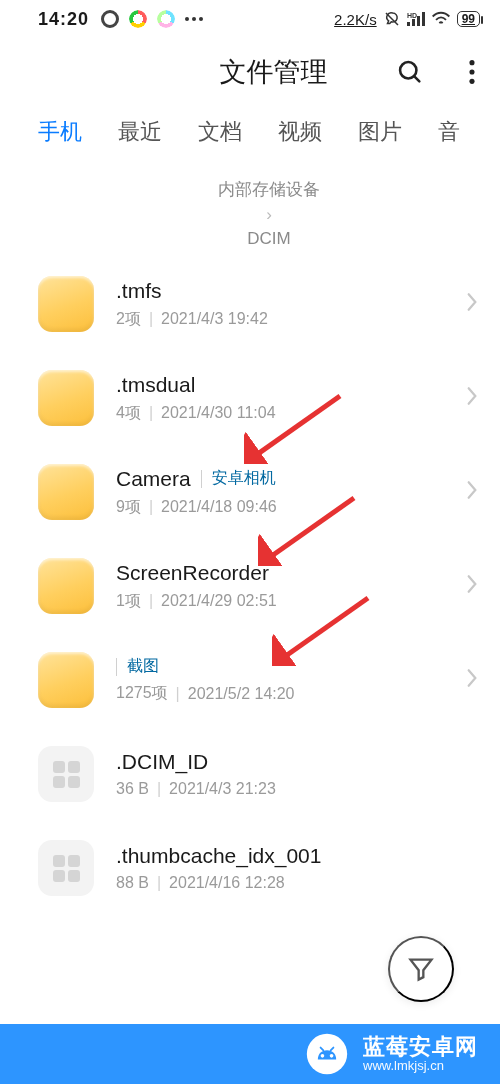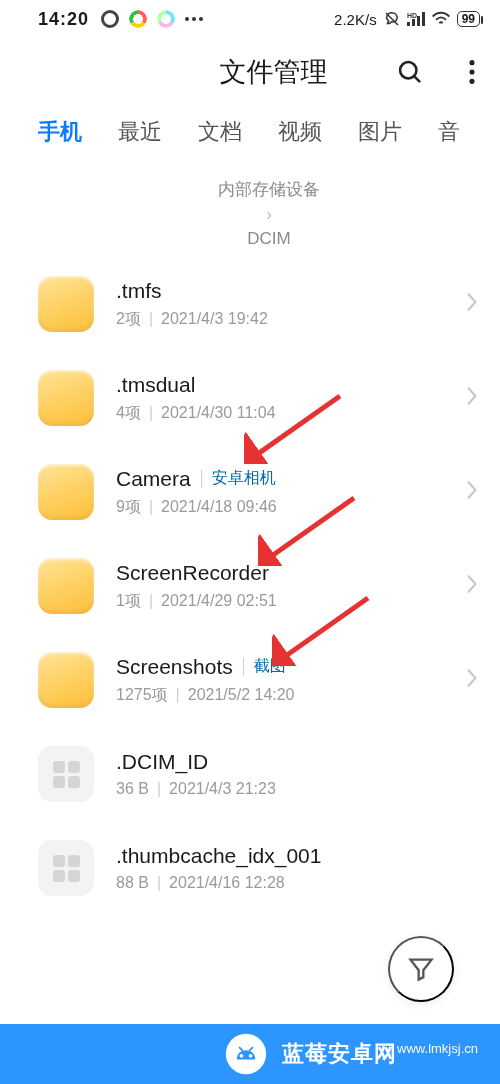--- a/index.html
+++ b/index.html
@@ -3,34 +3,34 @@
 <meta charset="utf-8">
 <style>
   * { box-sizing: border-box; margin: 0; padding: 0; }
   html, body { width: 500px; height: 1084px; font-family: -apple-system, "Helvetica Neue", Arial, "PingFang SC", "Microsoft YaHei", sans-serif; background: #ffffff; color: #1a1a1a; position: relative; overflow: hidden; }
 
   
   .status-bar { display:flex; align-items:center; justify-content:space-between; height:38px; padding:0 20px 0 38px; font-size:18px; font-weight:600; }
   .status-left { display:flex; align-items:center; gap:12px; }
   .status-time { letter-spacing:1px; }
   .status-icons-left { display:flex; align-items:center; gap:10px; }
-  .status-right { display:flex; align-items:center; gap:6px; font-size:15px; font-weight:500; }
+  .status-right { display:flex; align-items:center; gap:6px; font-size:15px; font-weight:500;text-decoration:underline; }
   .battery { display:inline-flex; align-items:center; border:1.5px solid #333; border-radius:5px; padding:0 4px; height:16px; font-size:12px; font-weight:700; position:relative; }
   .battery:after { content:""; position:absolute; right:-4px; top:4px; width:2px; height:8px; background:#333; border-radius:1px; }
 
   
   .app-header { display:flex; align-items:center; justify-content:center; height:68px; position:relative;padding-left:47px; }
   .app-title { font-size:27px; font-weight:500; }
   .header-actions { position:absolute; right:18px; top:0; bottom:0; display:flex; align-items:center; gap:32px; }
   .icon-btn { background:none; border:none; padding:6px; cursor:pointer; display:inline-flex; }
 
   
   .tabs { display:flex; align-items:center; gap:36px; padding-left:38px; height:52px; overflow:hidden; }
   .tab { font-size:22px; color:#555; font-weight:400; white-space:nowrap; }
-  .tab.active { color:#0a7cff; font-weight:700; }
+  .tab.active { color:#0a7cff; font-weight:400; }
 
   
   .breadcrumb { padding:20px 0 8px 38px; font-size:17px; color:#8a8a8a; display:flex; align-items:center; gap:4px;flex-direction:column; }
   .breadcrumb .sep { color:#bbb; }
 
   
   .list { padding:0 18px 0 38px; }
   .row { display:flex; align-items:center; min-height:94px; position:relative; padding:14px 0; }
   .thumb-folder { width:56px; height:56px; border-radius:14px; background:linear-gradient(160deg,#ffe39a 0%,#ffcf5e 55%,#fcbf3b 100%); flex:0 0 56px; margin-right:22px; box-shadow:inset 0 -3px 4px rgba(0,0,0,0.06), inset 0 2px 3px rgba(255,255,255,0.6); }
   .thumb-file { width:56px; height:56px; border-radius:14px; background:#f3f3f3; flex:0 0 56px; margin-right:22px; display:flex; align-items:center; justify-content:center; }
@@ -46,21 +46,21 @@
 
   
   .arrow { position:absolute; pointer-events:none; }
 
   
   .filter-fab { position:absolute; right:46px; bottom:82px; width:66px; height:66px; border-radius:50%; background:rgba(255,255,255,0.9); box-shadow:0 2px 8px rgba(0,0,0,0.08); display:flex; align-items:center; justify-content:center; }
 
   
   .watermark { position:absolute; left:0; right:0; bottom:0; height:60px; background:#2d95ff; display:flex; align-items:center; justify-content:flex-end; gap:14px; padding-right:22px; color:#fff; font-weight:600; }
   .wm-logo { width:44px; height:44px; display:flex; align-items:center; justify-content:center; }
-  .wm-text { display:flex; flex-direction:row; align-items:flex-start; line-height:1.1; }
+  .wm-text { display:flex; flex-direction:column; align-items:flex-start; line-height:1.1; }
   .wm-title { font-size:22px; letter-spacing:1px; }
   .wm-url { font-size:13px; font-weight:400; opacity:0.95; }
 
   
   .ring { width:18px; height:18px; border-radius:50%; position:relative; }
   .ring1 { border:3px solid #444; }
   .ring2 { background:conic-gradient(#ff5c5c 0 120deg,#ffcf00 120deg 240deg,#28c840 240deg 360deg); mask:radial-gradient(circle, transparent 5px,#000 5px); -webkit-mask:radial-gradient(circle, transparent 5px,#000 5px); }
   .ring3 { background:conic-gradient(#6fe3ff 0 120deg,#ffb3e6 120deg 240deg,#b7ff9e 240deg 360deg); mask:radial-gradient(circle, transparent 5px,#000 5px); -webkit-mask:radial-gradient(circle, transparent 5px,#000 5px); }
   .dots3 { display:flex; gap:3px; }
   .dots3 span { width:4px; height:4px; background:#333; border-radius:50%; }
@@ -217,21 +217,20 @@
       <svg width="12" height="20" viewBox="0 0 10 18" fill="none" stroke="#c8c8c8" stroke-width="2" stroke-linecap="round">
           <path d="M2 2l6 7-6 7"></path>
         </svg>
     </div>
   </div>
 
   <div class="row">
     <div class="thumb-folder"></div>
     <div class="row-text">
       <div class="name-line">
-        <span>Screenshots</span>
         <span class="name-divider"></span>
         <span class="name-alias">截图</span>
       </div>
       <div class="meta-line">
           <span>1275项</span>
           <span class="meta-sep">|</span>
           <span>2021/5/2 14:20</span>
         </div>
     </div>
     <div class="chevron">

